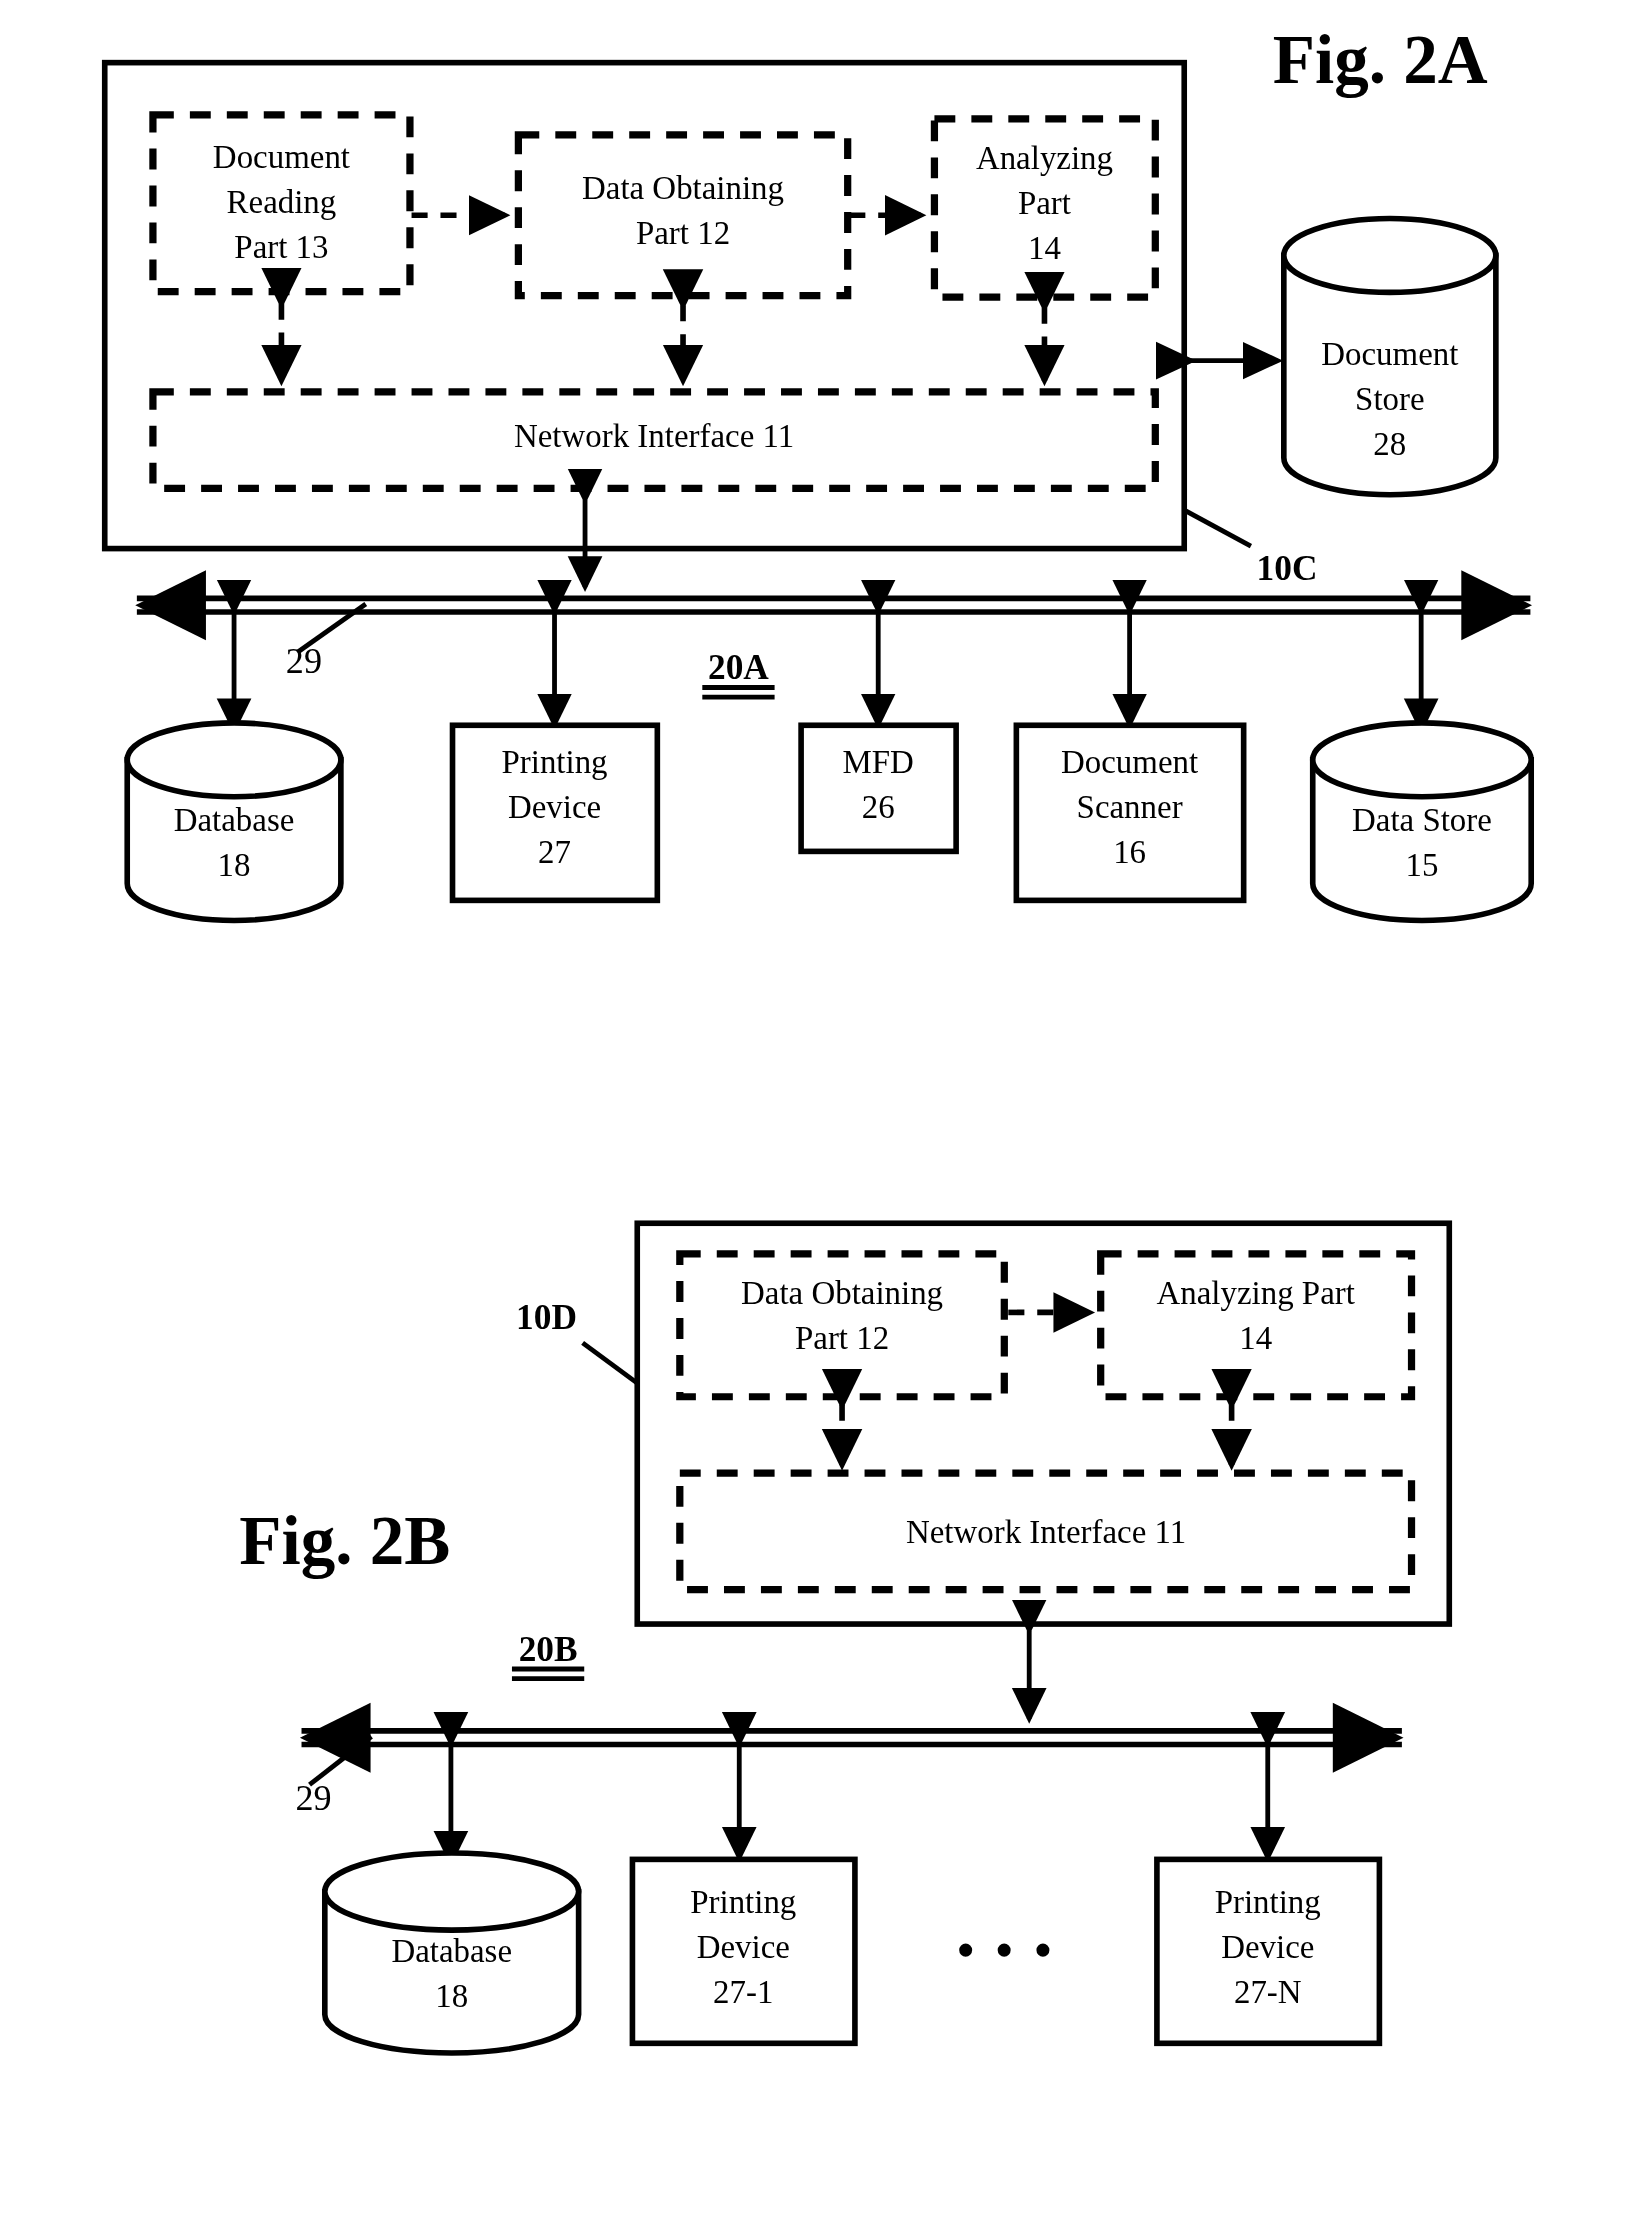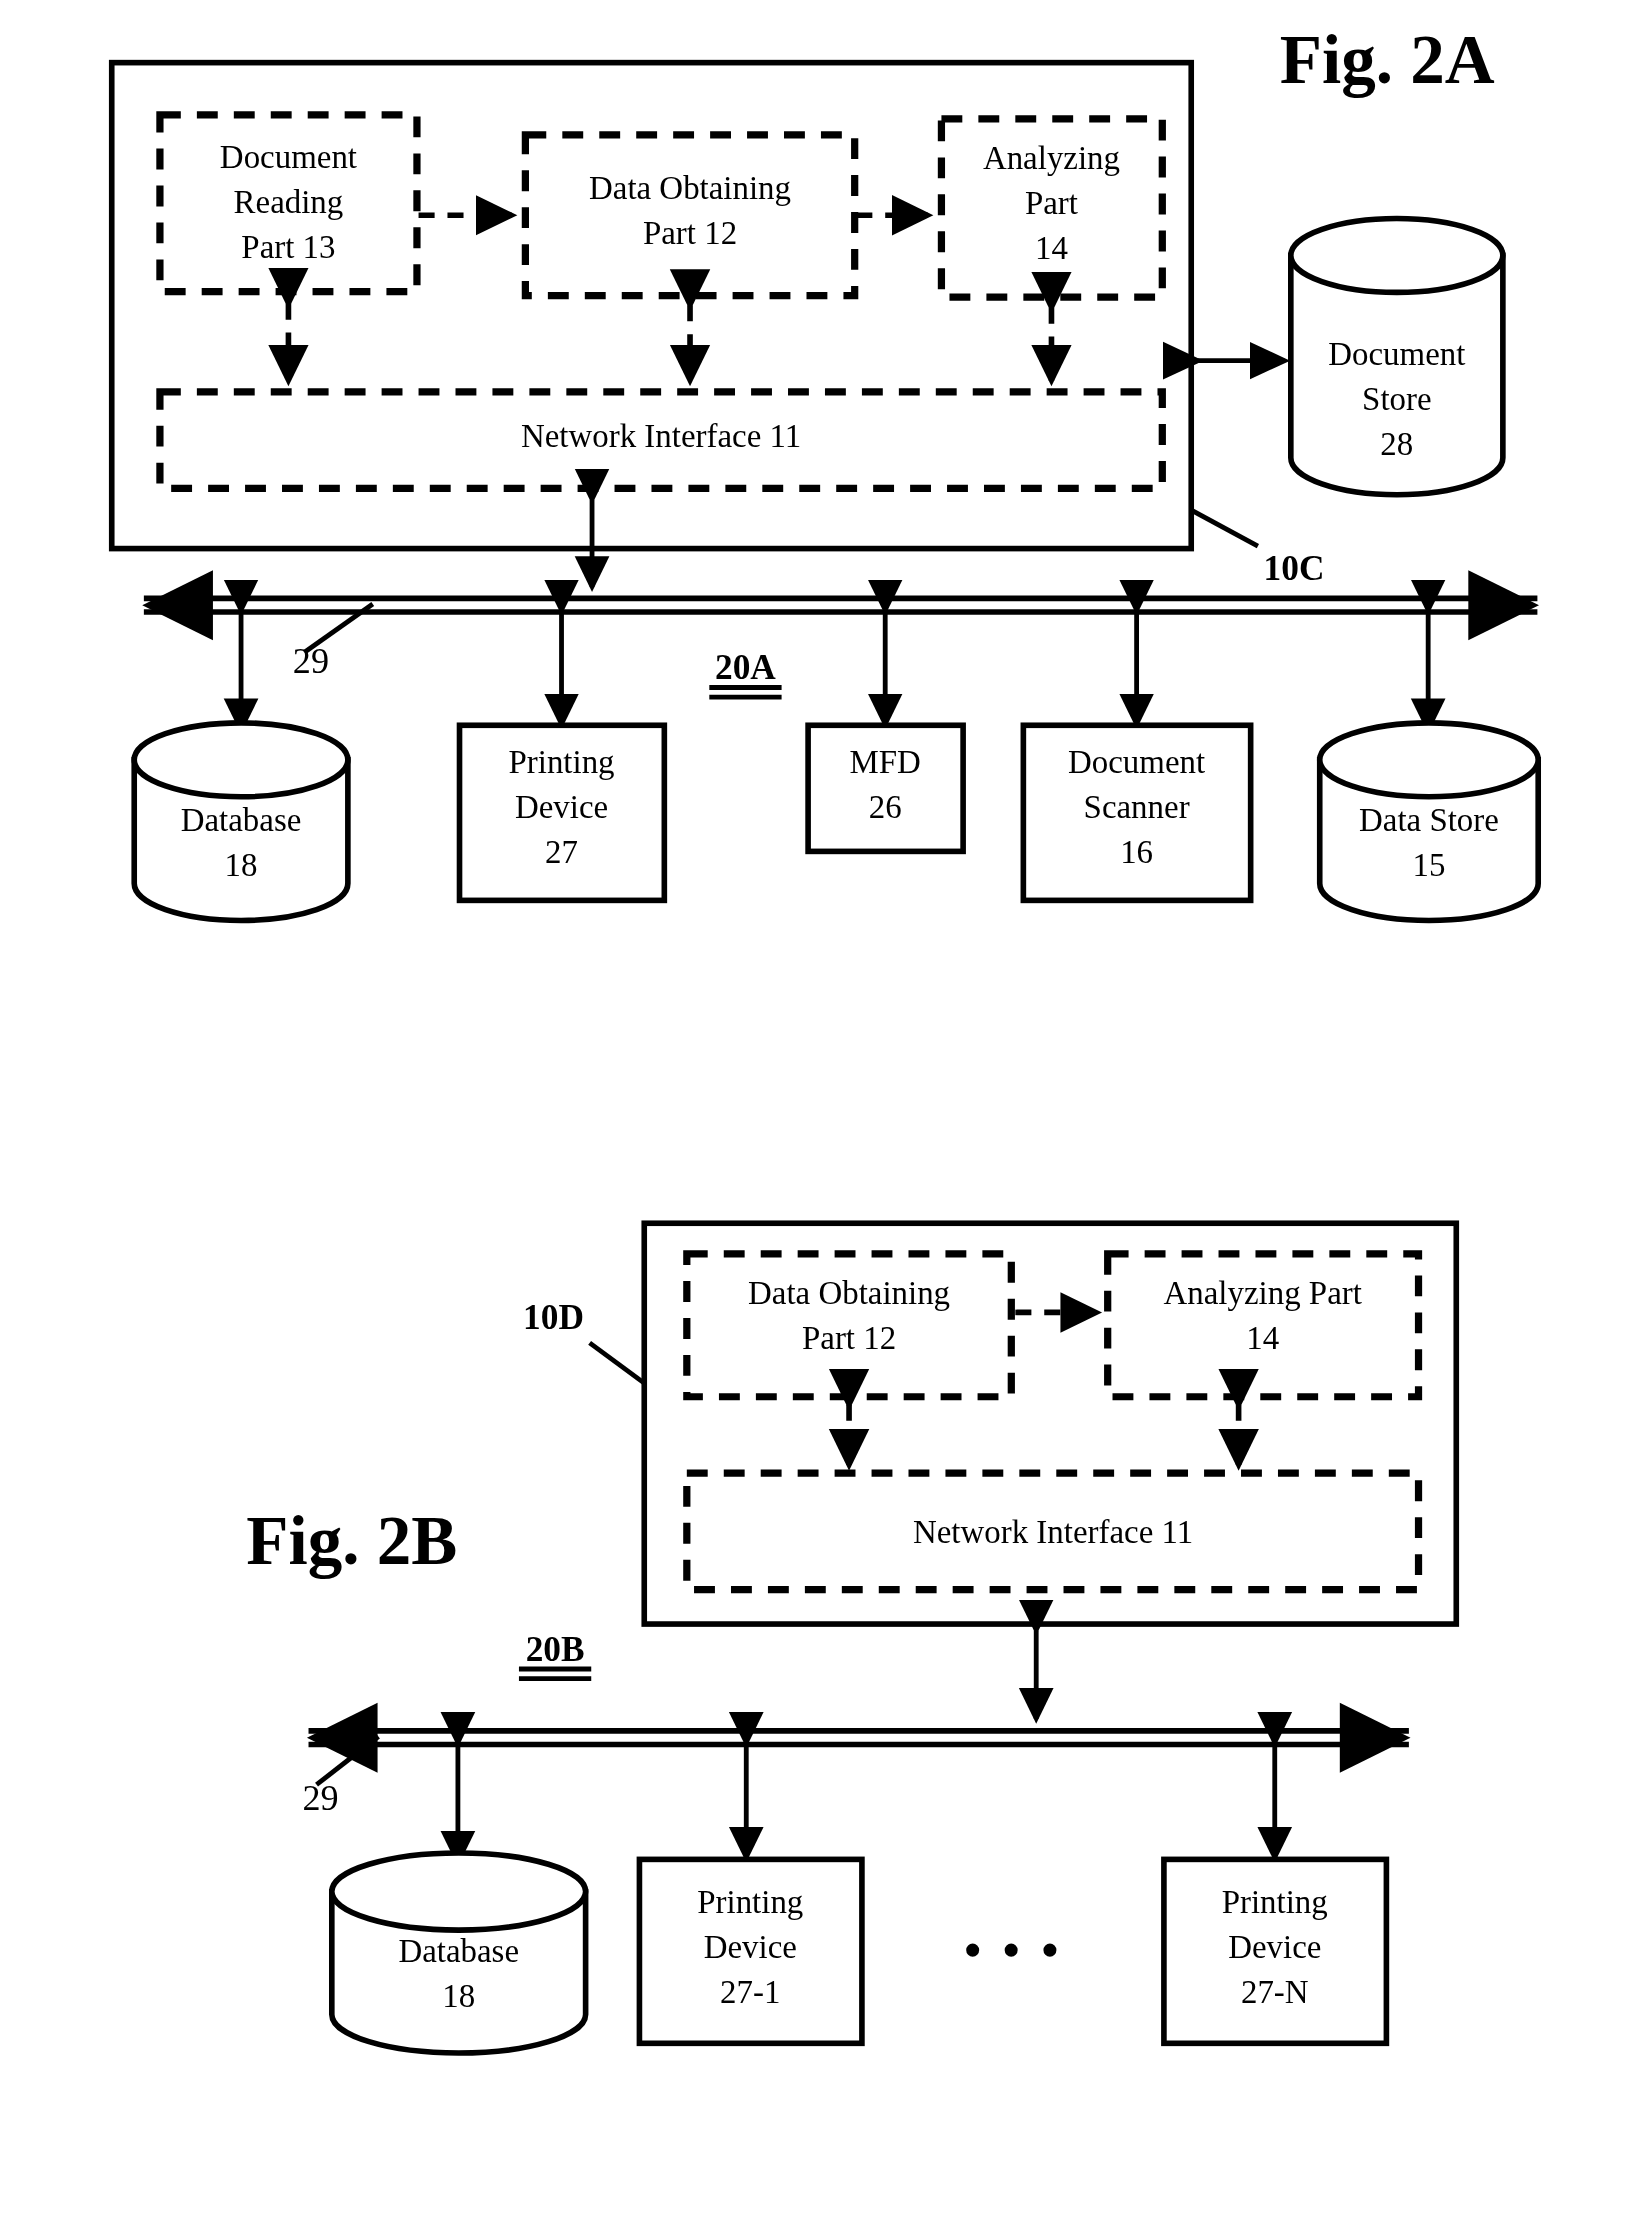--- a/index.html
+++ b/index.html
@@ -10,21 +10,21 @@
   body {
     width: 1652px;
     height: 2216px;
     font-family: "Liberation Serif", "DejaVu Serif", serif;
     color: #000000;
     position: relative;
     overflow: hidden;
   }
   #figure-root {
     position: absolute;
-    left: 7px; top: 0;
+    left: 0; top: 0;
     width: 1392px;
     height: 2216px;
   }
   svg { display: block; }
   .solid-box {
     fill: #ffffff;
     stroke: #000000;
     stroke-width: 7;
   }
   .device-box {

